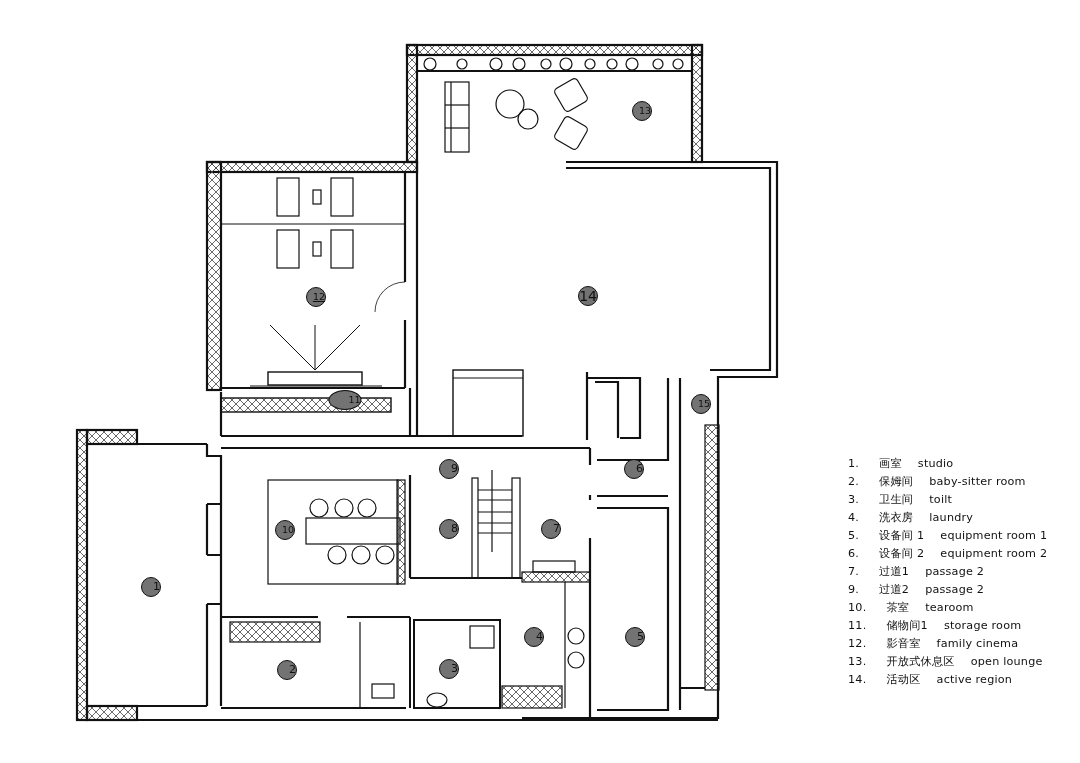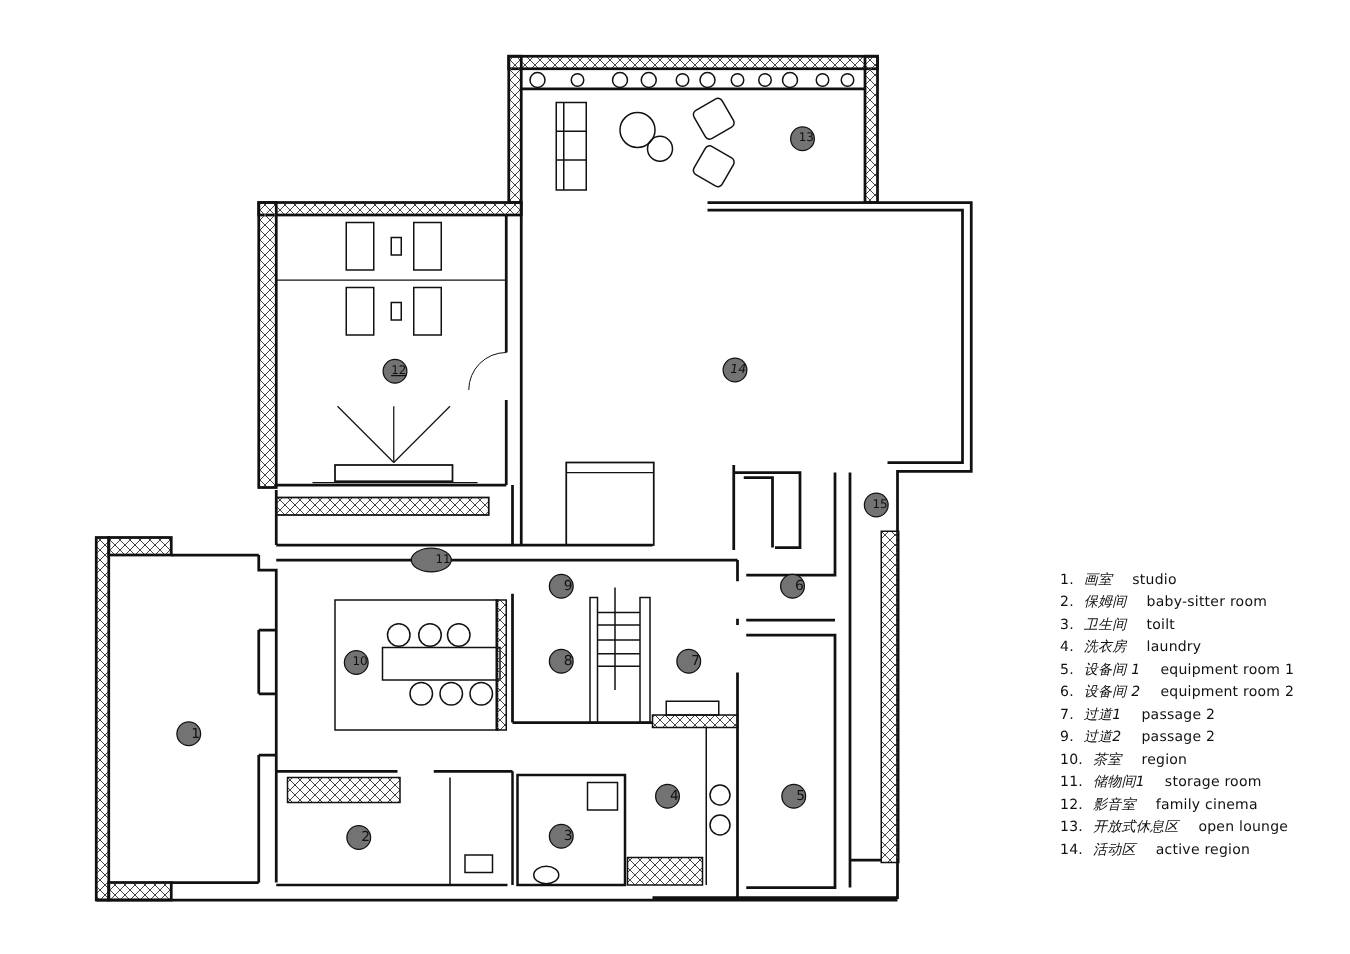--- a/index.html
+++ b/index.html
@@ -1,21 +1,21 @@
 <!DOCTYPE html>
 <html><head>
 <meta charset="utf-8">
 <style>
   html,body{margin:0;padding:0;background:#fff;}
   body{width:1080px;height:763px;position:relative;overflow:hidden;font-family:"DejaVu Sans",sans-serif;}
   #plan{position:absolute;left:0;top:0;width:1080px;height:763px;}
   .legend{position:absolute;left:848px;top:455px;width:220px;}
   .legend-item{font-size:11.2px;line-height:18px;color:#111;white-space:nowrap;letter-spacing:0.2px;}
   .legend-item .num{display:inline-block;}
-  .legend-item .cn{margin-left:8px;font-style:italic;}
+  .legend-item .cn{margin-left:20px;}
   .legend-item .en{margin-left:16px;}
   .room-label{position:absolute;width:18px;height:18px;border:1.3px solid #111;border-radius:50%;
     font-size:11px;line-height:18px;text-align:right;color:#111;background:#737373;transform:translate(-50%,-50%);}
 </style>
 </head>
 <body>
 
 <svg id="plan" viewBox="0 0 1080 763" xmlns="http://www.w3.org/2000/svg">
   <defs>
     <pattern id="hatch" width="8" height="8" patternUnits="userSpaceOnUse">
@@ -162,34 +162,34 @@
     <div class="room-label" style="left: 151px; top: 587px;">1</div>
     <div class="room-label" style="left: 287px; top: 670px;">2</div>
     <div class="room-label" style="left: 449px; top: 669px;">3</div>
     <div class="room-label" style="left: 534px; top: 637px;">4</div>
     <div class="room-label" style="left: 635px; top: 637px;">5</div>
     <div class="room-label" style="left: 634px; top: 469px;">6</div>
     <div class="room-label" style="left: 551px; top: 529px;">7</div>
     <div class="room-label" style="left: 449px; top: 529px;">8</div>
     <div class="room-label" style="left: 449px; top: 469px;">9</div>
     <div class="room-label" style="left: 285px; top: 530px; font-size: 9.5px;">10</div>
-    <div class="room-label" style="left: 345px; top: 448px; font-size: 9.5px; padding-left: 13px;">11</div>
+    <div class="room-label" style="left: 345px; top: 400px; font-size: 9.5px; padding-left: 13px;">11</div>
     <div class="room-label" style="left: 316px; top: 297px; font-size: 9.5px; text-decoration: underline;">12</div>
     <div class="room-label" style="left: 642px; top: 111px; font-size: 9.5px;">13</div>
-    <div class="room-label" style="left: 588px; top: 296px; font-size: 10px; font-style: italic;">14</div>
+    <div class="room-label" style="left: 588px; top: 296px; font-size: 14px;">14</div>
     <div class="room-label" style="left: 701px; top: 404px; font-size: 9.5px;">15</div>
   </div>
 
 <div class="legend">
   <div class="legend-item"><span class="num">1.</span><span class="cn">画室</span><span class="en">studio</span></div>
   <div class="legend-item"><span class="num">2.</span><span class="cn">保姆间</span><span class="en">baby-sitter room</span></div>
   <div class="legend-item"><span class="num">3.</span><span class="cn">卫生间</span><span class="en">toilt</span></div>
   <div class="legend-item"><span class="num">4.</span><span class="cn">洗衣房</span><span class="en">laundry</span></div>
   <div class="legend-item"><span class="num">5.</span><span class="cn">设备间 1</span><span class="en">equipment room 1</span></div>
   <div class="legend-item"><span class="num">6.</span><span class="cn">设备间 2</span><span class="en">equipment room 2</span></div>
   <div class="legend-item"><span class="num">7.</span><span class="cn">过道1</span><span class="en">passage 2</span></div>
   <div class="legend-item"><span class="num">9.</span><span class="cn">过道2</span><span class="en">passage 2</span></div>
-  <div class="legend-item"><span class="num">10.</span><span class="cn">茶室</span><span class="en">region</span></div>
+  <div class="legend-item"><span class="num">10.</span><span class="cn">茶室</span><span class="en">tearoom</span></div>
   <div class="legend-item"><span class="num">11.</span><span class="cn">储物间1</span><span class="en">storage room</span></div>
   <div class="legend-item"><span class="num">12.</span><span class="cn">影音室</span><span class="en">family cinema</span></div>
   <div class="legend-item"><span class="num">13.</span><span class="cn">开放式休息区</span><span class="en">open lounge</span></div>
   <div class="legend-item"><span class="num">14.</span><span class="cn">活动区</span><span class="en">active region</span></div>
 </div>
 
 </body></html>

